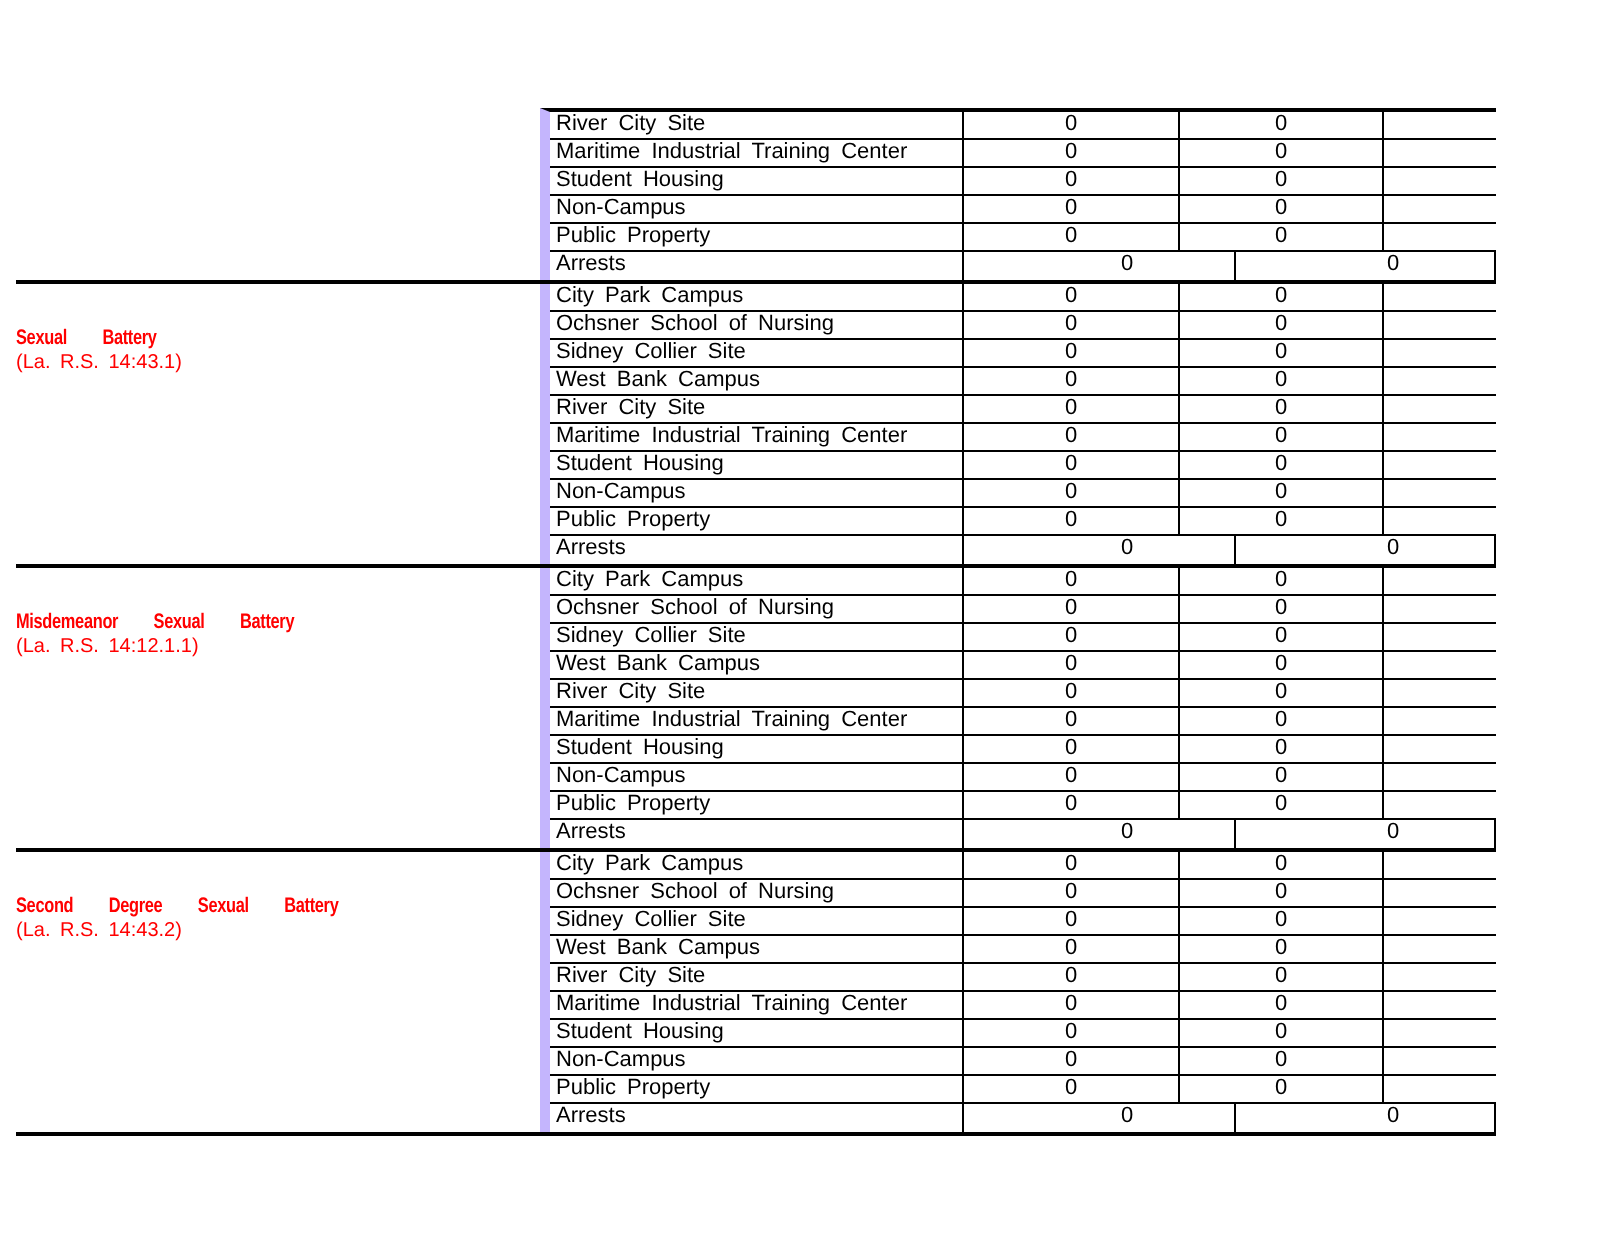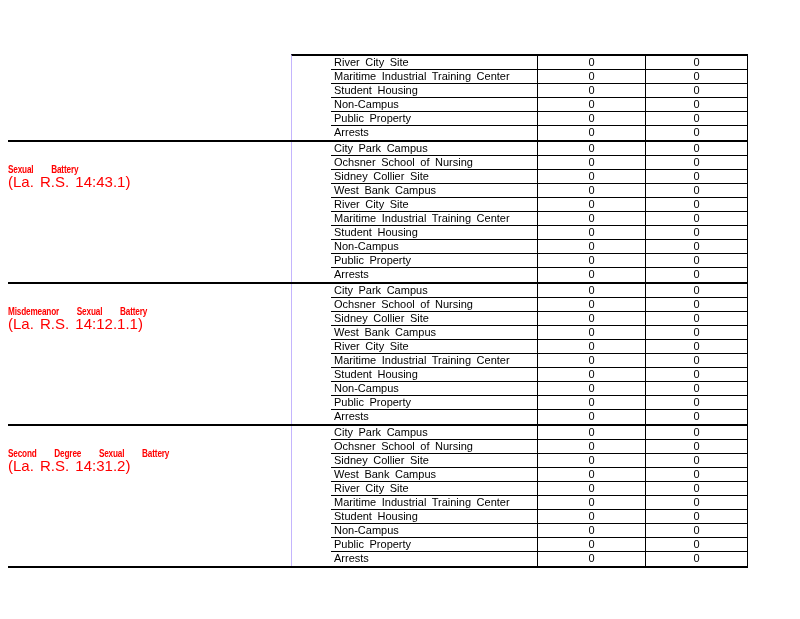--- a/index.html
+++ b/index.html
@@ -38,41 +38,41 @@
     font-size: 10.5px;
     line-height: 11px;
     white-space: nowrap;
     word-spacing: 20px;
     letter-spacing: -0.2px;
     transform: scaleX(0.78);
     transform-origin: 0 50%;
   }
   .offense-statute {
     color: #ff0000;
-    font-size: 15px;
+    font-size: 10px;
     line-height: 12px;
     margin-top: 1px;
     word-spacing: 2px;
   }
   .rows {
     box-sizing: border-box;
-    border-left: 1px solid #c4b5fd;
-    padding-left: 39px;
+    border-left: 5px solid #c4b5fd;
   }
   .section:first-child .rows {
     border-top: 2px solid #000000;
   }
   .row {
     display: flex;
     height: 14px;
     border-bottom: 1px solid #000000;
     box-sizing: border-box;
   }
   .row:last-child {
     border-bottom: none;
+    gap: 28px;
   }
   .cell {
     box-sizing: border-box;
     border-right: 1px solid #000000;
     font-size: 11px;
     line-height: 13px;
     color: #000000;
     overflow: hidden;
     white-space: nowrap;
   }
@@ -270,21 +270,21 @@
     <div class="cell loc">Arrests</div>
     <div class="cell val">0</div>
     <div class="cell val last">0</div>
   </div>
 </div>
   </section>
 
   <section class="section">
     <div class="label-cell">
       <div class="offense-title">Second Degree Sexual Battery</div>
-      <div class="offense-statute">(La. R.S. 14:31.2)</div>
+      <div class="offense-statute">(La. R.S. 14:43.2)</div>
     </div>
     <div class="rows">
   <div class="row">
     <div class="cell loc">City Park Campus</div>
     <div class="cell val">0</div>
     <div class="cell val last">0</div>
   </div>
 
   <div class="row">
     <div class="cell loc">Ochsner School of Nursing</div>

